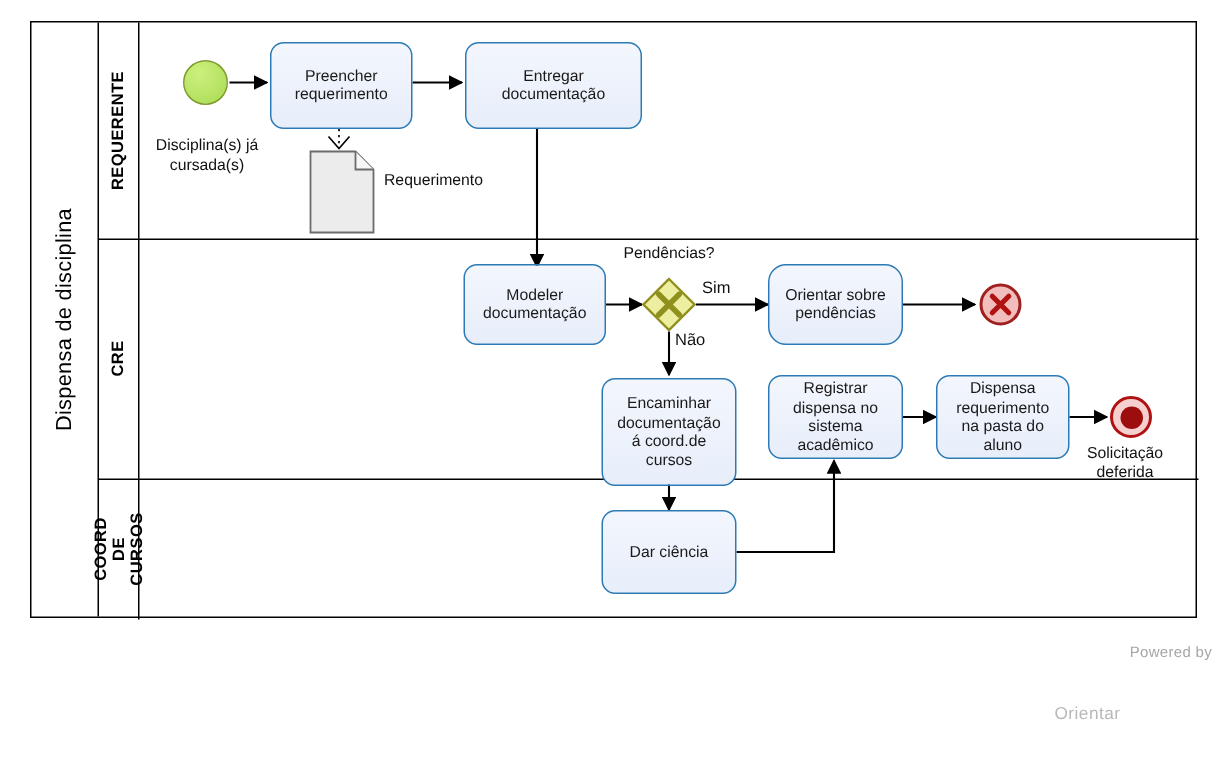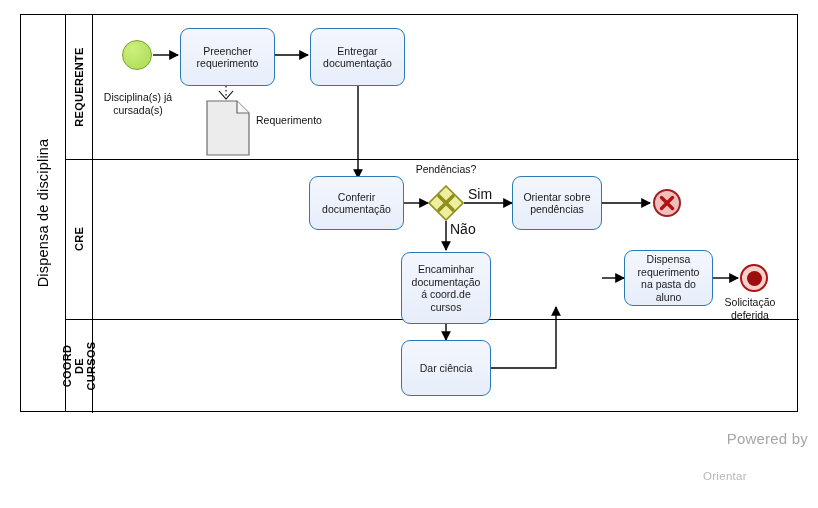--- a/index.html
+++ b/index.html
@@ -141,39 +141,39 @@
   .label {
     position: absolute;
     font-size: 10.5px;
     color: #111;
     text-align: center;
     line-height: 12.5px;
     white-space: pre-line;
   }
   .flow-label {
     position: absolute;
-    font-size: 14px;
+    font-size: 11px;
     color: #111;
   }
   .dataobj {
     position: absolute;
   }
   
   .logo {
     position: absolute;
     left: 700px;
     top: 430px;
     width: 112px;
     height: 58px;
   }
   .logo-powered {
     position: absolute;
     right: 4px;
     top: 0px;
-    font-size: 15px;
+    font-size: 10px;
     color: #a6a6a6;
     letter-spacing: 0.2px;
   }
   .logo-name {
     position: absolute;
     left: 1px;
     top: 10px;
     font-size: 30px;
     color: #f0a868;
     letter-spacing: -1.2px;
@@ -266,34 +266,38 @@
     <svg width="44" height="56" viewBox="0 0 44 56">
       <path d="M 1 1 L 31 1 L 43 13 L 43 55 L 1 55 Z" fill="#ececec" stroke="#6b6b6b" stroke-width="1.2"></path>
       <path d="M 31 1 L 31 13 L 43 13" fill="#f7f7f7" stroke="#6b6b6b" stroke-width="1.2"></path>
     </svg>
   </div>
   <div class="label" style="left: 256px; top: 114px; width: 90px; text-align: left; white-space: pre-line;">Requerimento</div>
 
   <div class="task" style="left: 180px; top: 28px; width: 95px; height: 58px; white-space: pre-line;">Preencher
 requerimento</div>
 
-  <div class="task" style="left: 310px; top: 28px; width: 95px; height: 58px; white-space: pre-line;">Entregar
+  <div class="task" style="left: 310px; top: 28px; width: 118px; height: 58px; white-space: pre-line;">Entregar
 documentação</div>
 
-  <div class="task" style="left: 309px; top: 176px; width: 95px; height: 54px; white-space: pre-line;">Conferir
+  <div class="task" style="left: 309px; top: 176px; width: 95px; height: 54px; white-space: pre-line;">Modeler
 documentação</div>
 
-  <div class="task" style="left: 512px; top: 176px; width: 90px; height: 54px; white-space: pre-line;">Orientar sobre
+  <div class="task" style="left: 512px; top: 176px; width: 90px; height: 54px; white-space: pre-line; border-radius: 12px;">Orientar sobre
 pendências</div>
 
   <div class="task" style="left: 401px; top: 252px; width: 90px; height: 72px; white-space: pre-line;">Encaminhar
 documentação
 á coord.de
 cursos</div>
 
+  <div class="task" style="left: 512px; top: 250px; width: 90px; height: 56px; white-space: pre-line;">Registrar
+dispensa no
+sistema
+acadêmico</div>
 
   <div class="task" style="left: 624px; top: 250px; width: 89px; height: 56px; white-space: pre-line;">Dispensa
 requerimento
 na pasta do
 aluno</div>
 
   <div class="task" style="left: 401px; top: 340px; width: 90px; height: 56px; white-space: pre-line;">Dar ciência</div>
 
   <div class="gateway" style="left:428px; top:185px;">
     <svg width="36" height="36" viewBox="0 0 36 36">

